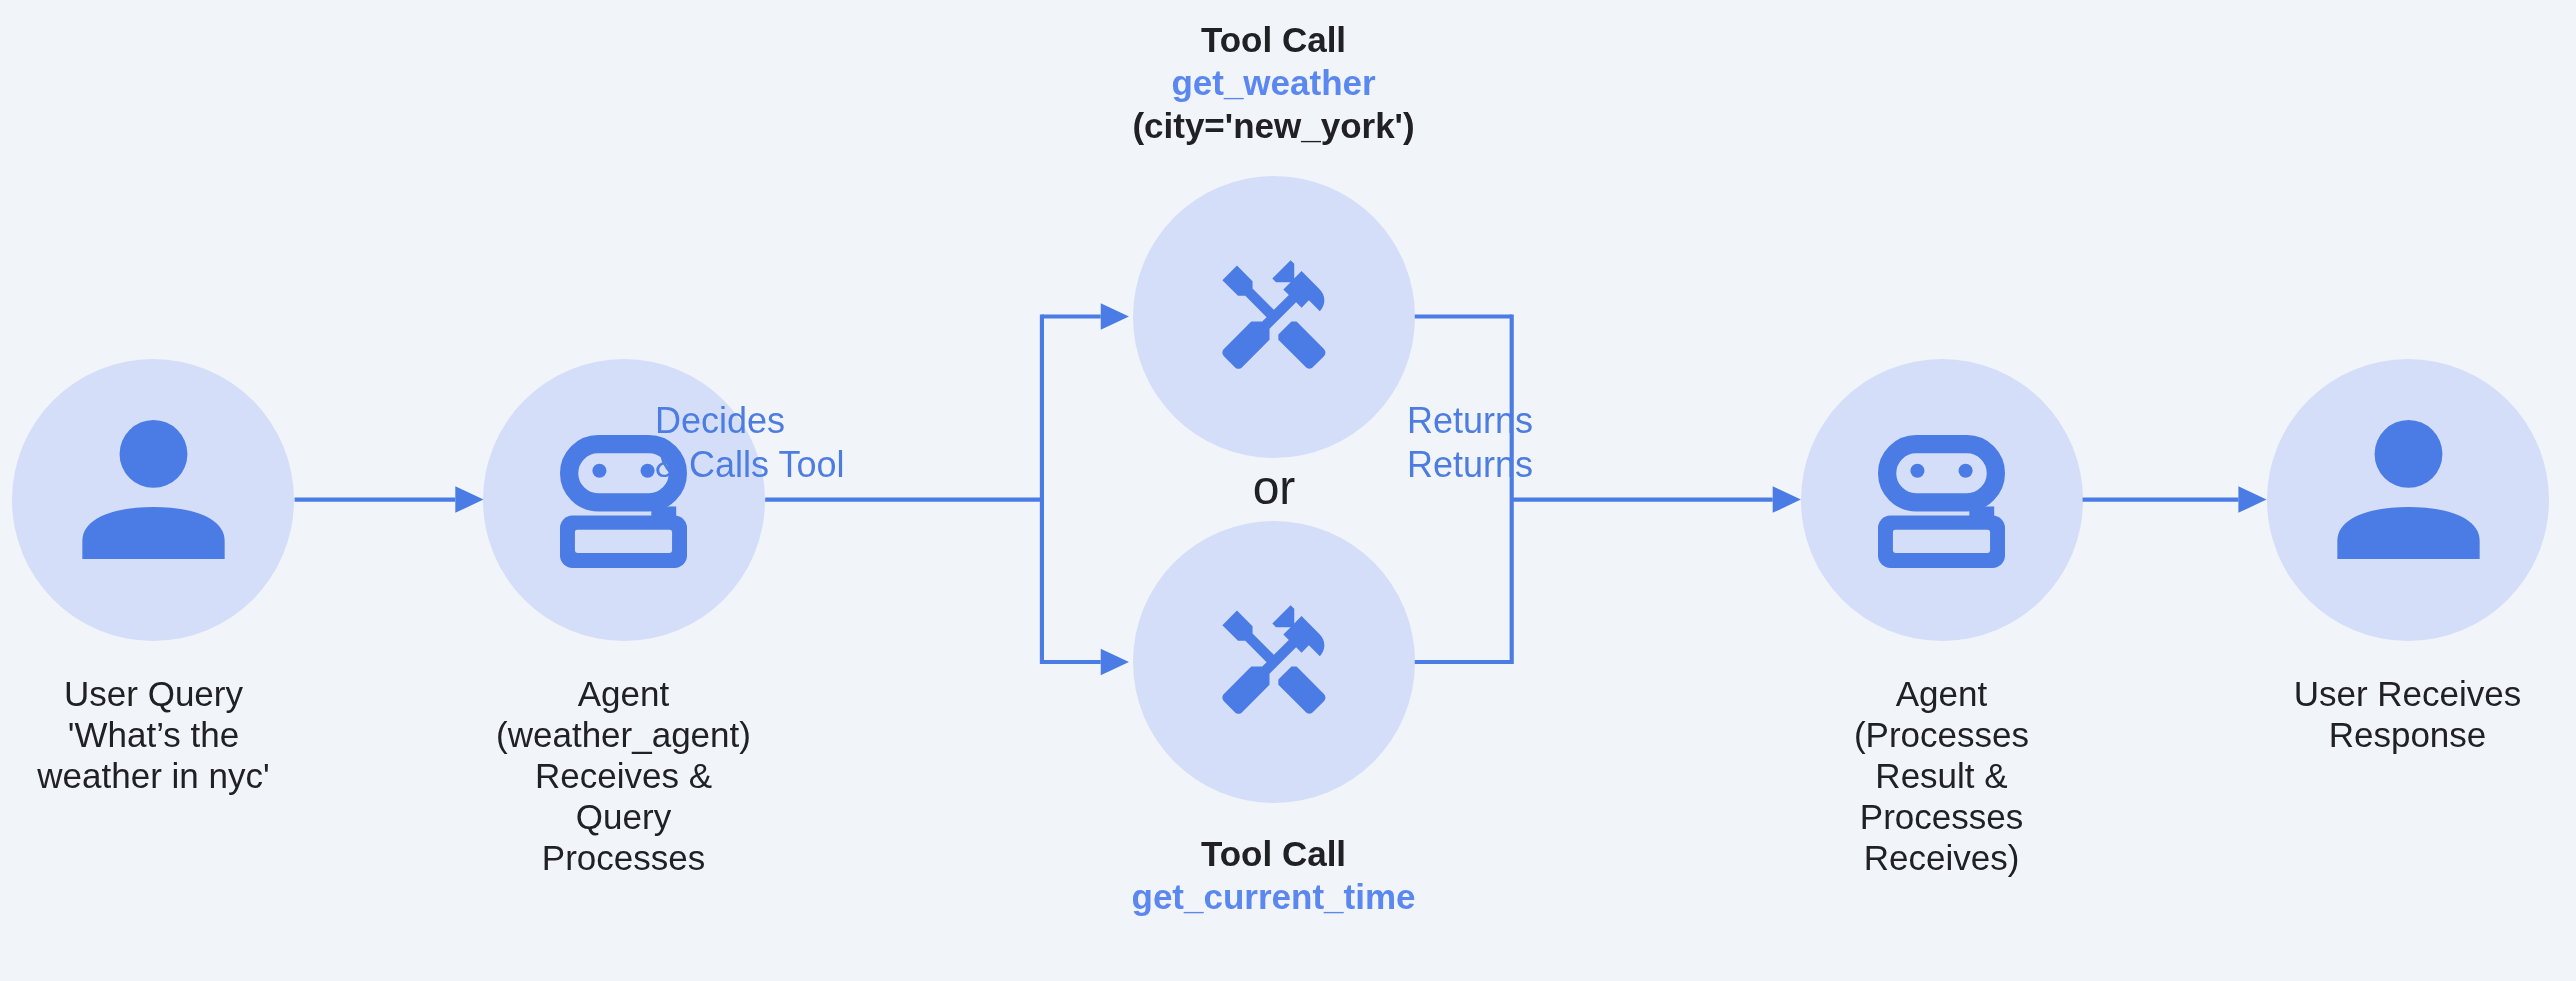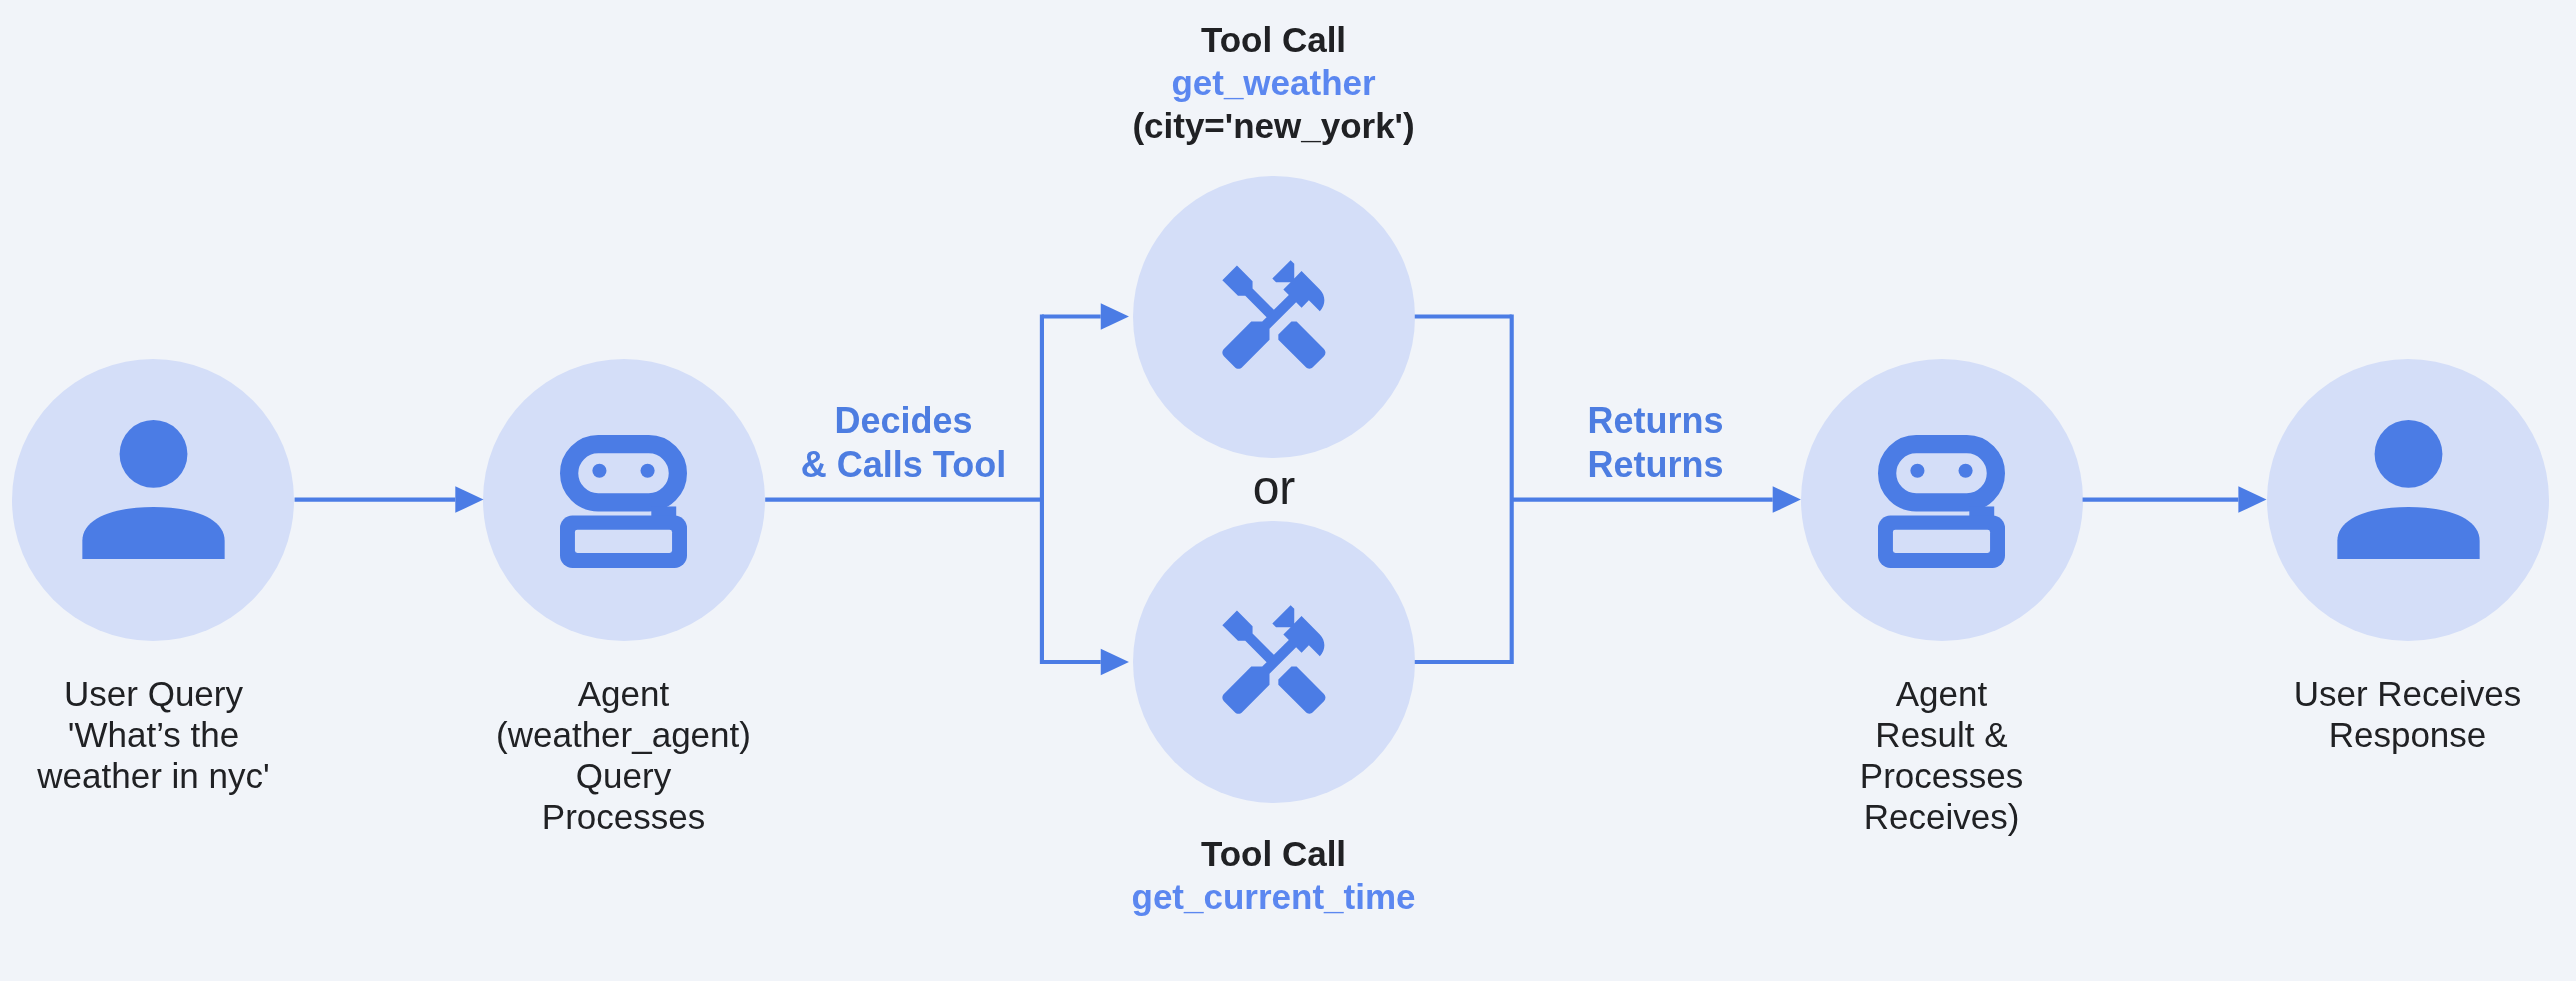--- a/index.html
+++ b/index.html
@@ -24,22 +24,22 @@
     background:var(--node-fill);z-index:1;
   }
   .icon{position:absolute;}
   .label{
     position:absolute;width:497px;text-align:center;z-index:3;
     font-size:35px;line-height:41px;color:var(--dark);white-space:nowrap;
   }
   .tool-label{font-size:35px;line-height:43px;font-weight:bold;}
   .func{color:var(--func-blue);}
   .edge-label{
-    position:absolute;width:497px;text-align:center;z-index:3;
-    font-weight:bold;font-size:36px;line-height:44px;color:var(--label-blue);
+    position:absolute;width:497px;text-align:left;z-index:3;
+    font-weight:normal;font-size:36px;line-height:44px;color:var(--label-blue);
     white-space:nowrap;
   }
   .or-label{
     position:absolute;width:166px;text-align:center;z-index:3;
     font-size:48px;line-height:38px;color:var(--dark);
   }
   svg .stroke{stroke:var(--blue);stroke-width:5;fill:none;}
   svg .fill{fill:var(--blue);}
   .icon .ink{fill:var(--blue);}
   .icon .paper{fill:var(--node-fill);}
@@ -127,37 +127,39 @@
 
   <div class="label" style="left:-95px;top:673px;">
     <div>User Query</div>
     <div>'What’s the</div>
     <div>weather in nyc'</div>
   </div>
 
   <div class="label" style="left:375px;top:673px;">
     <div>Agent</div>
     <div>(weather_agent)</div>
+    <div>Receives &amp;</div>
     <div>Query</div>
     <div>Processes</div>
   </div>
 
   <div class="label tool-label" style="left:1025px;top:18px;">
     <div>Tool Call</div>
     <div class="func">get_weather</div>
     <div>(city='new_york')</div>
   </div>
 
   <div class="label tool-label" style="left:1025px;top:832px;">
     <div>Tool Call</div>
     <div class="func">get_current_time</div>
   </div>
 
   <div class="label" style="left:1693px;top:673px;">
     <div>Agent</div>
+    <div>(Processes</div>
     <div>Result &amp;</div>
     <div>Processes</div>
     <div>Receives)</div>
   </div>
 
   <div class="label" style="left:2159px;top:673px;">
     <div>User Receives</div>
     <div>Response</div>
   </div>
 

